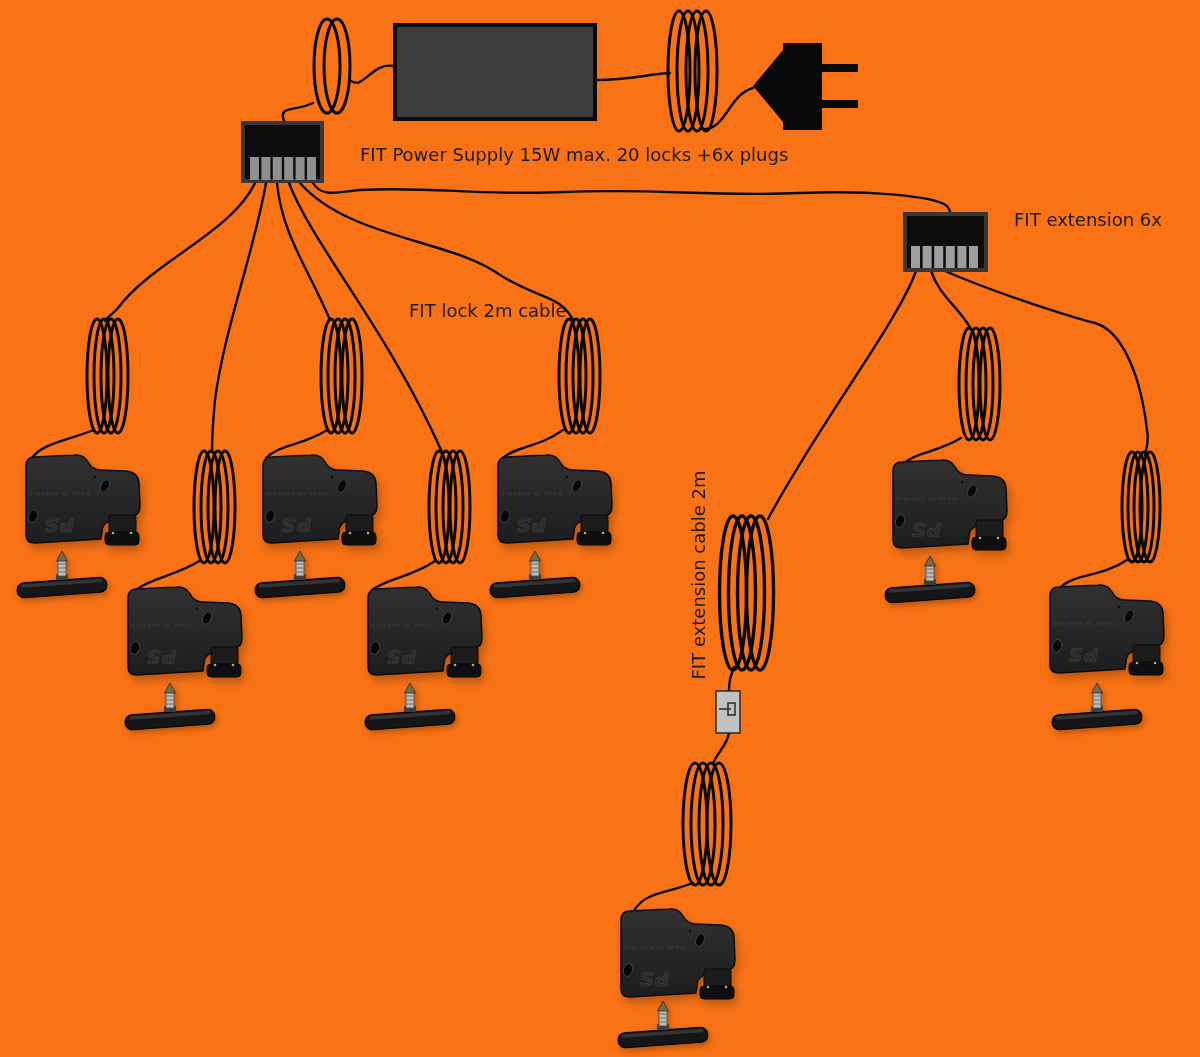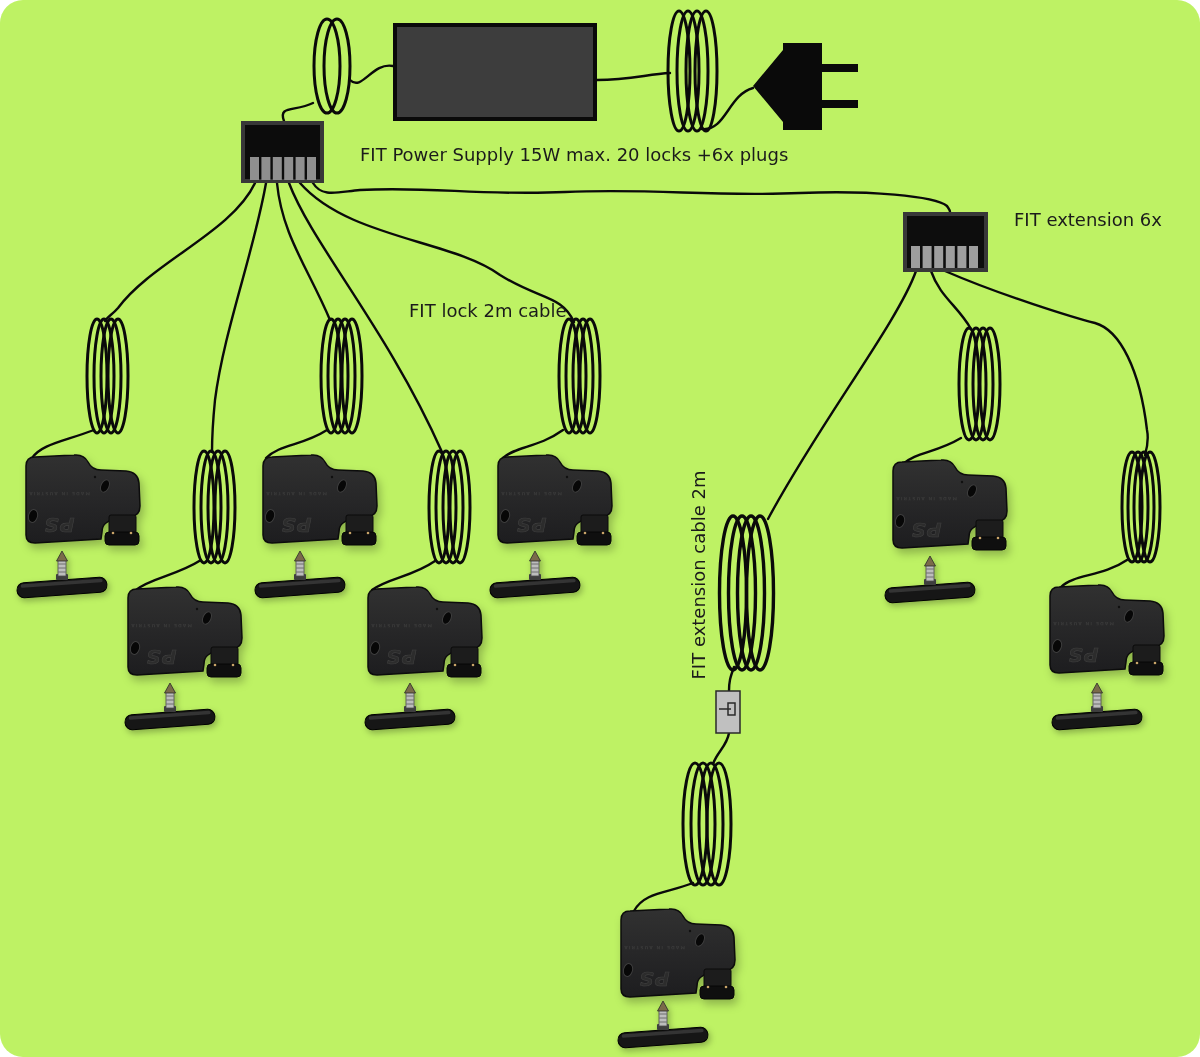--- a/index.html
+++ b/index.html
@@ -1,16 +1,16 @@
 <!DOCTYPE html>
 <html><head>
 <meta charset="utf-8">
 <style>
   html,body { margin:0; padding:0; background:#ffffff; }
-  .canvas { position:relative; width:1200px; height:1057px; background:#bef264; overflow:hidden;border-radius:23px; }
+  .canvas { position:relative; width:1200px; height:1057px; background:#f97316; overflow:hidden; }
   svg { display:block; }
   .cable { fill:none; stroke:#0a0a0a; stroke-width:2.4; stroke-linecap:round; }
   .coil ellipse { fill:none; stroke:#0a0a0a; stroke-width:3; }
   .coil.big ellipse { stroke-width:3.4; }
   .lbl { font-family:"DejaVu Sans","Liberation Sans",sans-serif; font-size:18px; fill:#1b1b1b; }
   .pslogo { font-family:"DejaVu Sans","Liberation Sans",sans-serif; font-style:italic; font-weight:700;
             font-size:20px; fill:#2c2c2c; stroke:#414141; stroke-width:0.6px; letter-spacing:1px; text-anchor:middle; }
   .made { font-family:"DejaVu Sans","Liberation Sans",sans-serif; font-size:4.5px; font-weight:600;
           fill:#3a3a3a; letter-spacing:1.1px; text-anchor:middle; }
   .dev { filter:drop-shadow(3px 5px 4px rgba(0,0,0,0.25)); }

